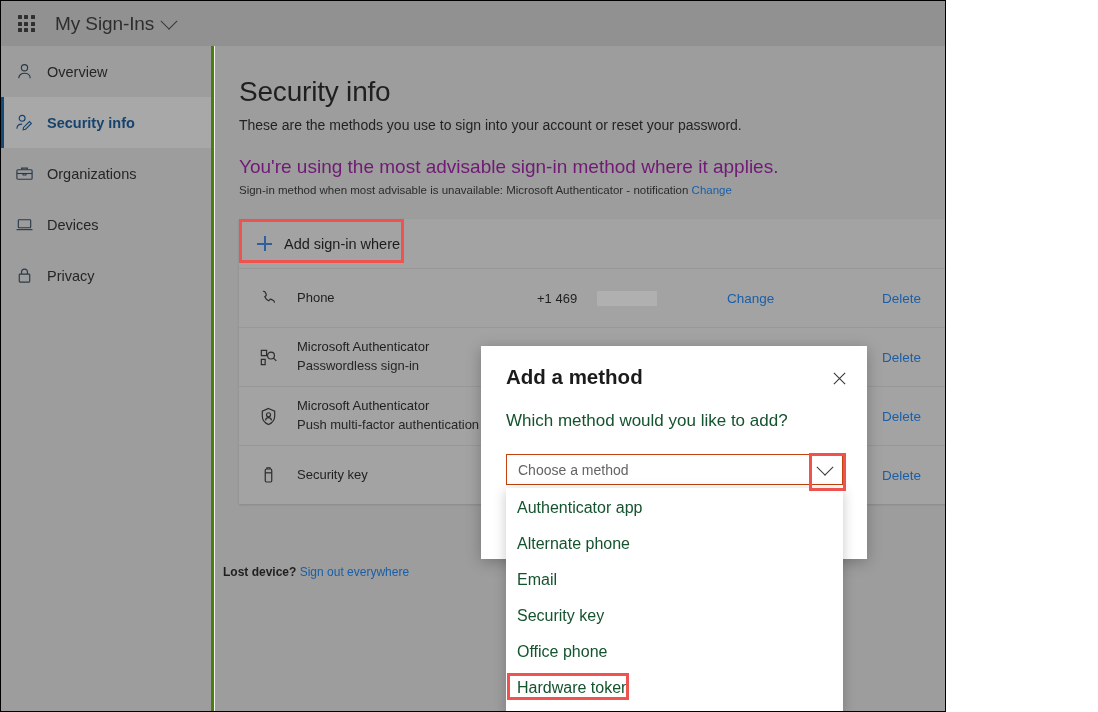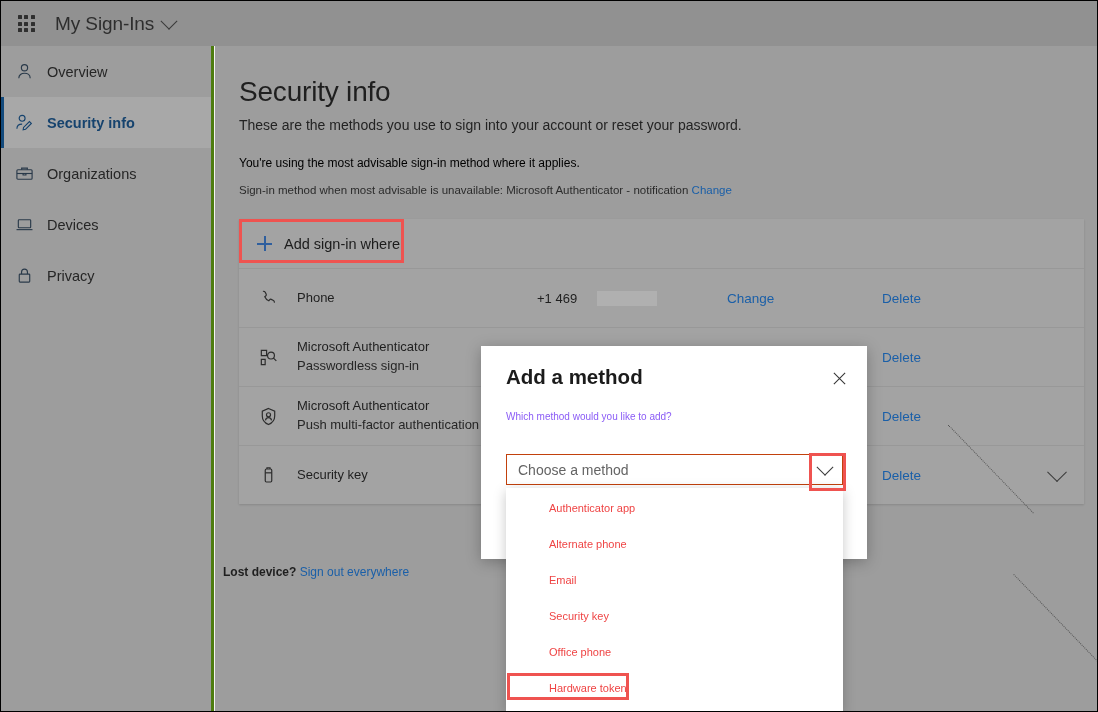--- a/index.html
+++ b/index.html
@@ -6,21 +6,21 @@
     margin: 0;
     padding: 0;
     background: #ffffff;
   }
   body {
     font-family: "Liberation Sans", "DejaVu Sans", sans-serif;
     -webkit-font-smoothing: antialiased;
   }
   #screen {
     position: relative;
-    width: 1098px;
+    width: 946px;
     height: 712px;
     overflow: hidden;
     background: #f2f2f2;
     border: 1px solid #000;
     box-sizing: border-box;
   }
 
   
   #page-layer {
     position: absolute;
@@ -142,22 +142,22 @@
   }
   .page-sub {
     position: absolute;
     left: 24px; top: 71px;
     font-size: 14px;
     color: #232323;
   }
   .advisable {
     position: absolute;
     left: 24px; top: 110px;
-    font-size: 12px;
-    color: #000000;
+    font-size: 19px;
+    color: #701a75;
   }
   .advisable-sub {
     position: absolute;
     left: 24px; top: 138px;
     font-size: 11.5px;
     color: #2b2b2b;
   }
   .lnk {
     color: #1a5fa8;
     cursor: pointer;
@@ -302,22 +302,22 @@
     position: absolute;
     right: 16px; top: 20px;
     width: 24px; height: 24px;
     cursor: pointer;
     color: #3a3a3a;
     display: flex; align-items: center; justify-content: center;
   }
   .dlg-q {
     position: absolute;
     left: 25px; top: 65px;
-    font-size: 10px;
-    color: #8b5cf6;
+    font-size: 17px;
+    color: #14532d;
   }
   .dlg-select {
     position: absolute;
     left: 25px; top: 108px;
     width: 337px;
     height: 31px;
     border: 1px solid #c2410c;
     background: #fff;
     box-sizing: border-box;
     display: flex;
@@ -353,25 +353,24 @@
     background: #ffffff;
     box-shadow: 0 3px 12px rgba(0,0,0,0.22);
     padding: 2px 0 6px 0;
     box-sizing: border-box;
   }
   .option {
     height: 36px;
     display: flex;
     align-items: center;
     padding-left: 11px;
-    font-size: 11px;
-    color: #ef4444;
+    font-size: 16px;
+    color: #14532d;
     cursor: pointer;
     position: relative;
-    margin-left: 32px;
   }
 
   
   .redbox {
     position: absolute;
     border: 3px solid #ef5350;
     box-sizing: border-box;
     pointer-events: none;
   }
   #rb-add      { left: 238px; top: 218px; width: 165px; height: 44px; }

